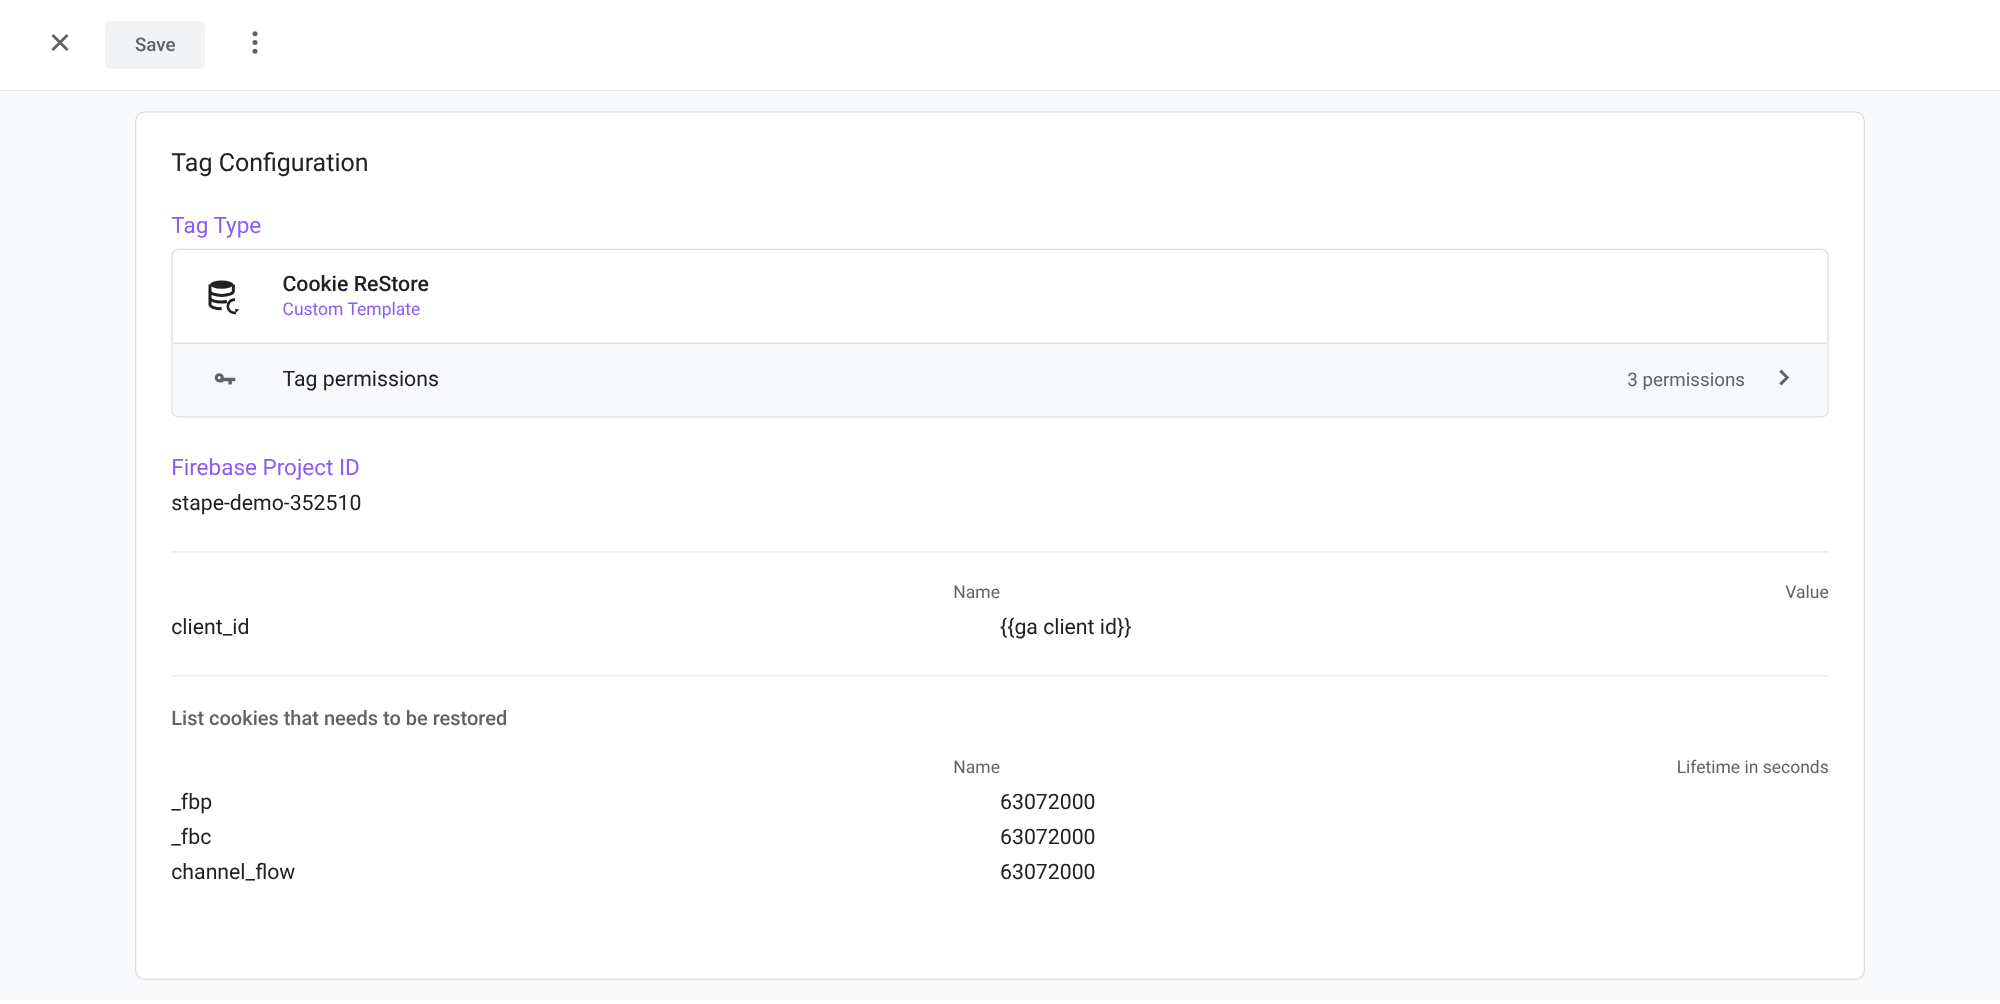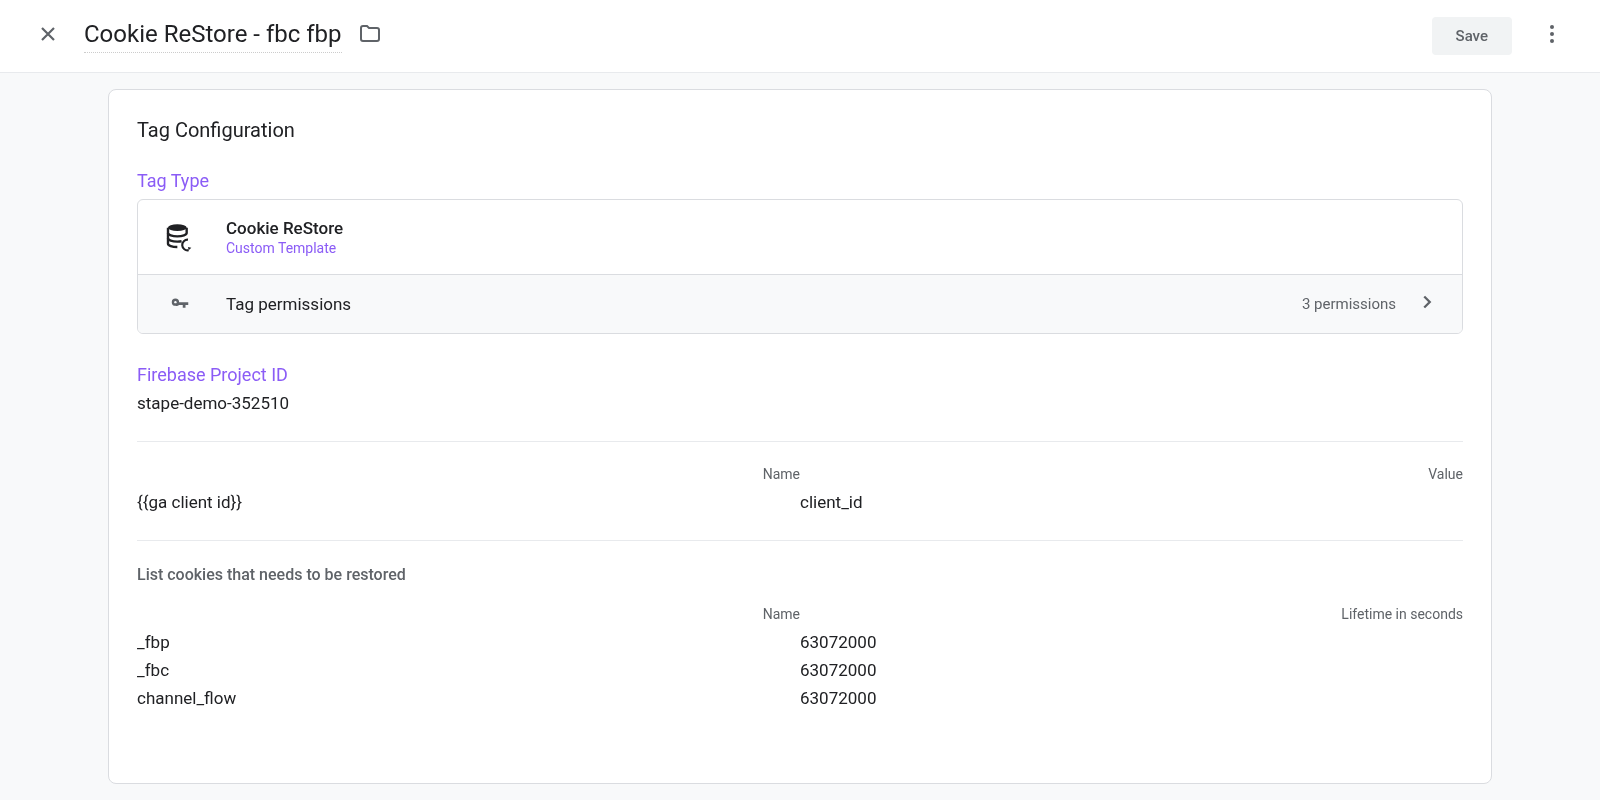--- a/index.html
+++ b/index.html
@@ -219,28 +219,20 @@
     }
   </style>
 </head>
 <body>
 
 <div class="header">
   <div class="close-btn">
     <span>
       <svg viewBox="0 0 24 24" fill="none" stroke="currentColor" stroke-width="2.2">
           <path d="M18 6L6 18M6 6l12 12"></path>
-        </svg>
-    </span>
-  </div>
-  <div class="title-container">
-    <span class="title">Cookie ReStore - fbc fbp</span>
-    <span class="folder-icon">
-      <svg viewBox="0 0 24 24" fill="none" stroke="currentColor" stroke-width="2">
-          <path d="M3 6a2 2 0 012-2h4l2 2h8a2 2 0 012 2v9a2 2 0 01-2 2H5a2 2 0 01-2-2V6z"></path>
         </svg>
     </span>
   </div>
   <button class="save-btn">Save</button>
   <div class="more-btn">
     <span>
       <svg viewBox="0 0 24 24" fill="currentColor">
           <circle cx="12" cy="5" r="2"></circle>
           <circle cx="12" cy="12" r="2"></circle>
           <circle cx="12" cy="19" r="2"></circle>
@@ -294,22 +286,22 @@
     </div>
 
     <hr class="divider">
 
     <div class="kv-table">
       <div class="kv-header">
         <div class="kv-header-col">Name</div>
         <div class="kv-header-col">Value</div>
       </div>
       <div class="kv-row">
+        <div class="kv-col">client_id</div>
         <div class="kv-col">{{ga client id}}</div>
-        <div class="kv-col">client_id</div>
       </div>
     </div>
 
     <hr class="divider">
 
     <div class="section-title">List cookies that needs to be restored</div>
     <div class="kv-table">
       <div class="kv-header">
         <div class="kv-header-col">Name</div>
         <div class="kv-header-col">Lifetime in seconds</div>

